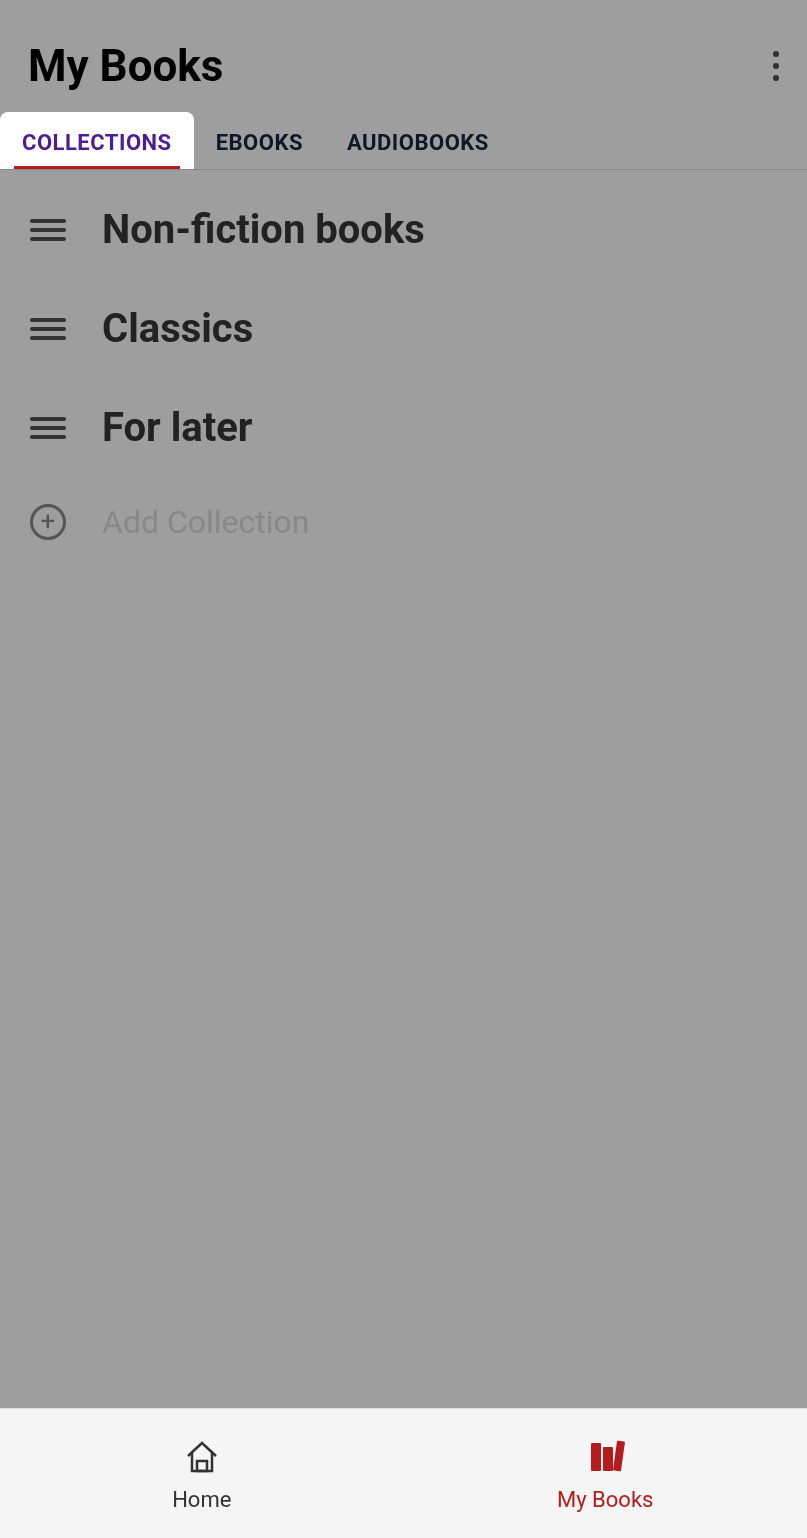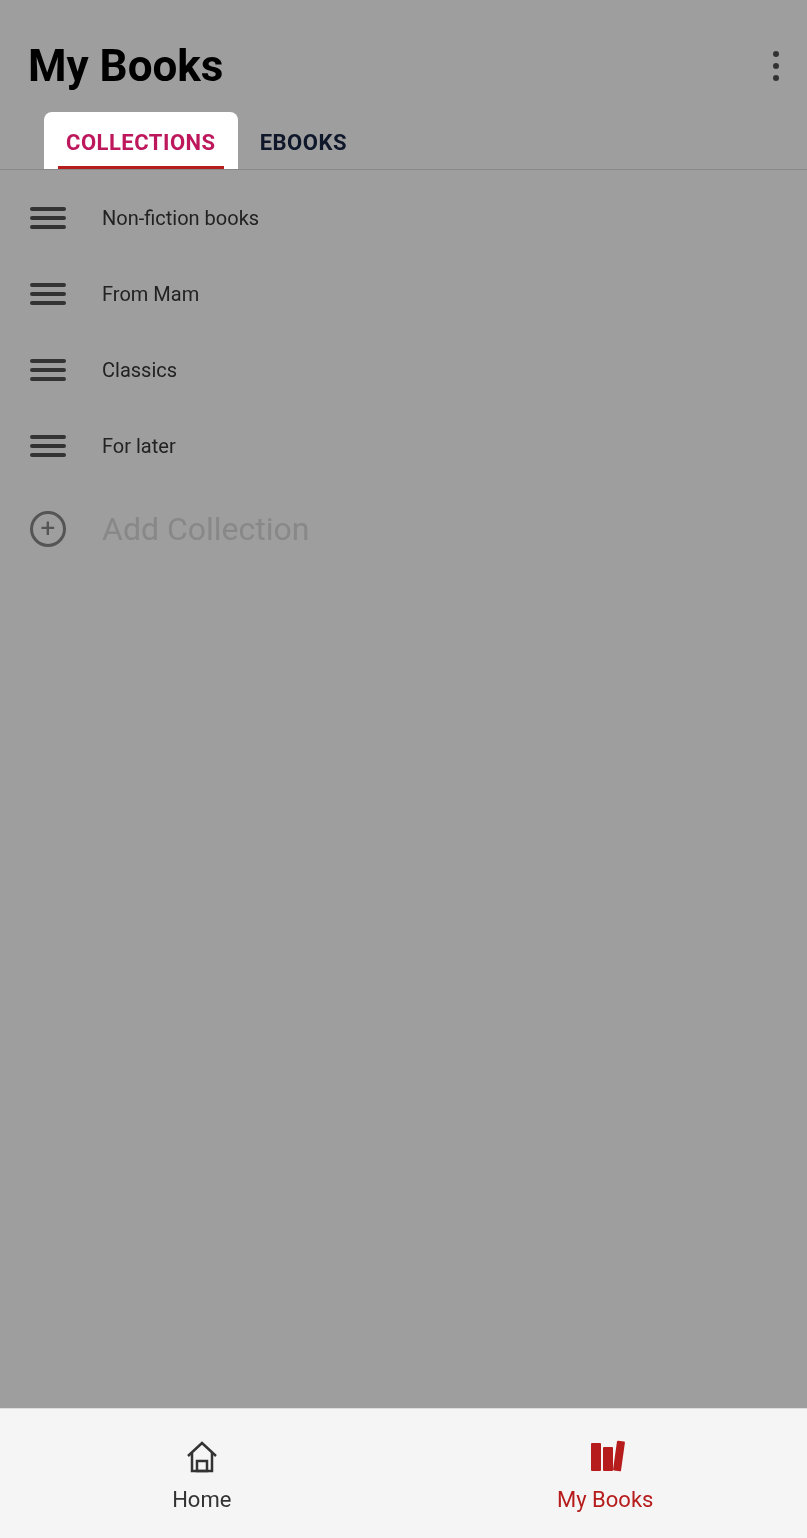--- a/index.html
+++ b/index.html
@@ -62,23 +62,22 @@
       font-weight: 700;
       color: #0f172a;
       cursor: pointer;
       letter-spacing: 0.5px;
       white-space: nowrap;
       position: relative;
     }
 
     .tab.active {
       background-color: #fff;
-      color: #be185d;
+      color: #4c1d95;
       border-radius: 8px 8px 0 0;
-      margin-left: 44px;
     }
 
     .tab.active::after {
       content: '';
       position: absolute;
       bottom: 0;
       left: 14px;
       right: 14px;
       height: 3px;
       background-color: #b71c1c;
@@ -106,23 +105,23 @@
 
     .list-icon span {
       display: block;
       width: 36px;
       height: 4px;
       background: #333;
       border-radius: 2px;
     }
 
     .collection-name {
-      font-size: 20px;
+      font-size: 40px;
       color: #222;
-      font-weight: 400;
+      font-weight: 700;
     }
 
     .add-collection-item {
       display: flex;
       align-items: center;
       padding: 26px 30px;
       cursor: pointer;
       gap: 36px;
     }
 
@@ -224,41 +223,36 @@
   </div>
 </div>
 
 <div class="tabs-container">
   <div class="tab active">
     <span>COLLECTIONS</span>
   </div>
   <div class="tab">
     <span>EBOOKS</span>
   </div>
+  <div class="tab">
+    <span>AUDIOBOOKS</span>
+  </div>
 </div>
 
 <div class="collections-list">
 
   <div class="collection-item">
     <div class="list-icon">
       <span></span>
         <span></span>
         <span></span>
     </div>
     <span class="collection-name">Non-fiction books</span>
   </div>
 
-  <div class="collection-item">
-    <div class="list-icon">
-      <span></span>
-        <span></span>
-        <span></span>
-    </div>
-    <span class="collection-name">From Mam</span>
-  </div>
 
   <div class="collection-item">
     <div class="list-icon">
       <span></span>
         <span></span>
         <span></span>
     </div>
     <span class="collection-name">Classics</span>
   </div>
 

